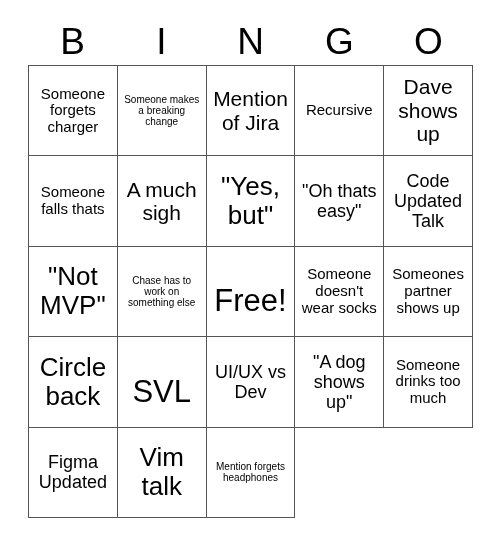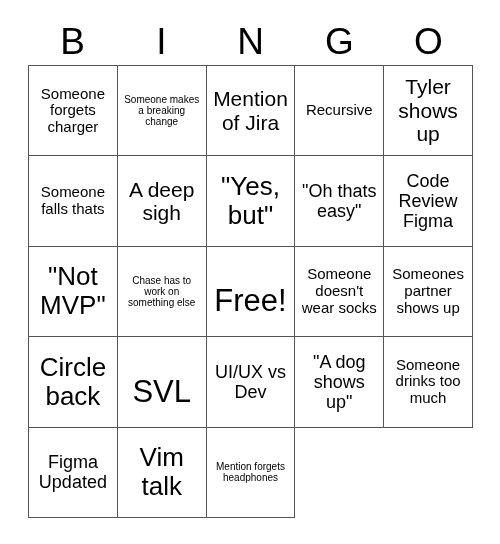--- a/index.html
+++ b/index.html
@@ -106,36 +106,36 @@
       <div class="cell">
         <span class="cell-text fs-xs">Someone makes a breaking change</span>
       </div>
       <div class="cell">
         <span class="cell-text fs-lg">Mention of Jira</span>
       </div>
       <div class="cell">
         <span class="cell-text fs-sm">Recursive</span>
       </div>
       <div class="cell">
-        <span class="cell-text fs-lg">Tyler shows up</span>
+        <span class="cell-text fs-lg">Dave shows up</span>
       </div>
       <div class="cell">
         <span class="cell-text fs-sm">Someone falls thats</span>
       </div>
       <div class="cell">
-        <span class="cell-text fs-lg">A deep sigh</span>
+        <span class="cell-text fs-lg">A much sigh</span>
       </div>
       <div class="cell">
         <span class="cell-text fs-xl">"Yes, but"</span>
       </div>
       <div class="cell">
         <span class="cell-text fs-md">"Oh thats easy"</span>
       </div>
       <div class="cell">
-        <span class="cell-text fs-md">Code Review Figma</span>
+        <span class="cell-text fs-md">Code Updated Talk</span>
       </div>
       <div class="cell">
         <span class="cell-text fs-xl">"Not MVP"</span>
       </div>
       <div class="cell">
         <span class="cell-text fs-xs">Chase has to work on something else</span>
       </div>
       <div class="cell">
         <span class="cell-text fs-xxl">Free!</span>
       </div>

